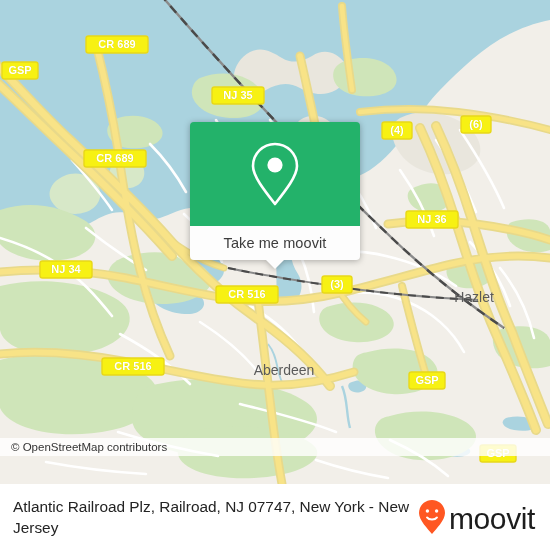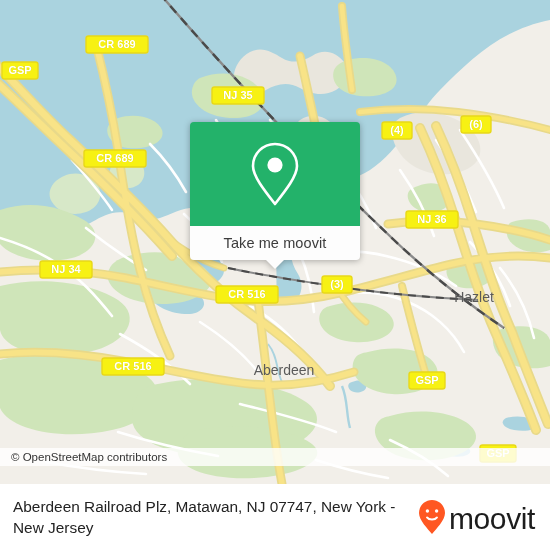--- a/index.html
+++ b/index.html
@@ -21,21 +21,21 @@
     left: 0; top: 0;
     width: 550px; height: 484px;
     background: #f2efe9;
     overflow: hidden;
   }
   #map svg { display: block; }
 
   
   #attribution {
     position: absolute;
-    left: 0; top: 448px;
+    left: 0; top: 438px;
     width: 550px; height: 18px;
     background: rgba(255,255,255,0.80);
     font-size: 11.5px;
     color: #333;
     line-height: 18px;
     padding-left: 11px;
     white-space: nowrap;
     z-index: 40;
   }
 
@@ -374,21 +374,21 @@
         </svg>
       </span>
     </div>
     <div id="popup-foot">
       <span>Take me moovit</span>
     </div>
     <div id="popup-tail"></div>
   </div>
 
   <div id="footer">
-    <div id="footer-title">Aberdeen Railroad Plz, Matawan, NJ 07747, New York - New Jersey</div>
+    <div id="footer-title">Atlantic Railroad Plz, Railroad, NJ 07747, New York - New Jersey</div>
     <div id="footer-logo">
       <svg width="124" height="38" viewBox="0 0 124 38">
 
         <g>
           <path d="M16,2 C8.8,2 3,7.8 3,15 C3,22.4 12,31 16,36 C20,31 29,22.4 29,15 C29,7.8 23.2,2 16,2 Z" fill="#ff5722"></path>
           <circle cx="11.4" cy="13" r="1.7" fill="#ffffff"></circle>
           <circle cx="20.6" cy="13" r="1.7" fill="#ffffff"></circle>
           <path d="M11,19.4 C13,22.2 19,22.2 21,19.4" fill="none" stroke="#ffffff" stroke-width="1.9" stroke-linecap="round"></path>
         </g>
 

